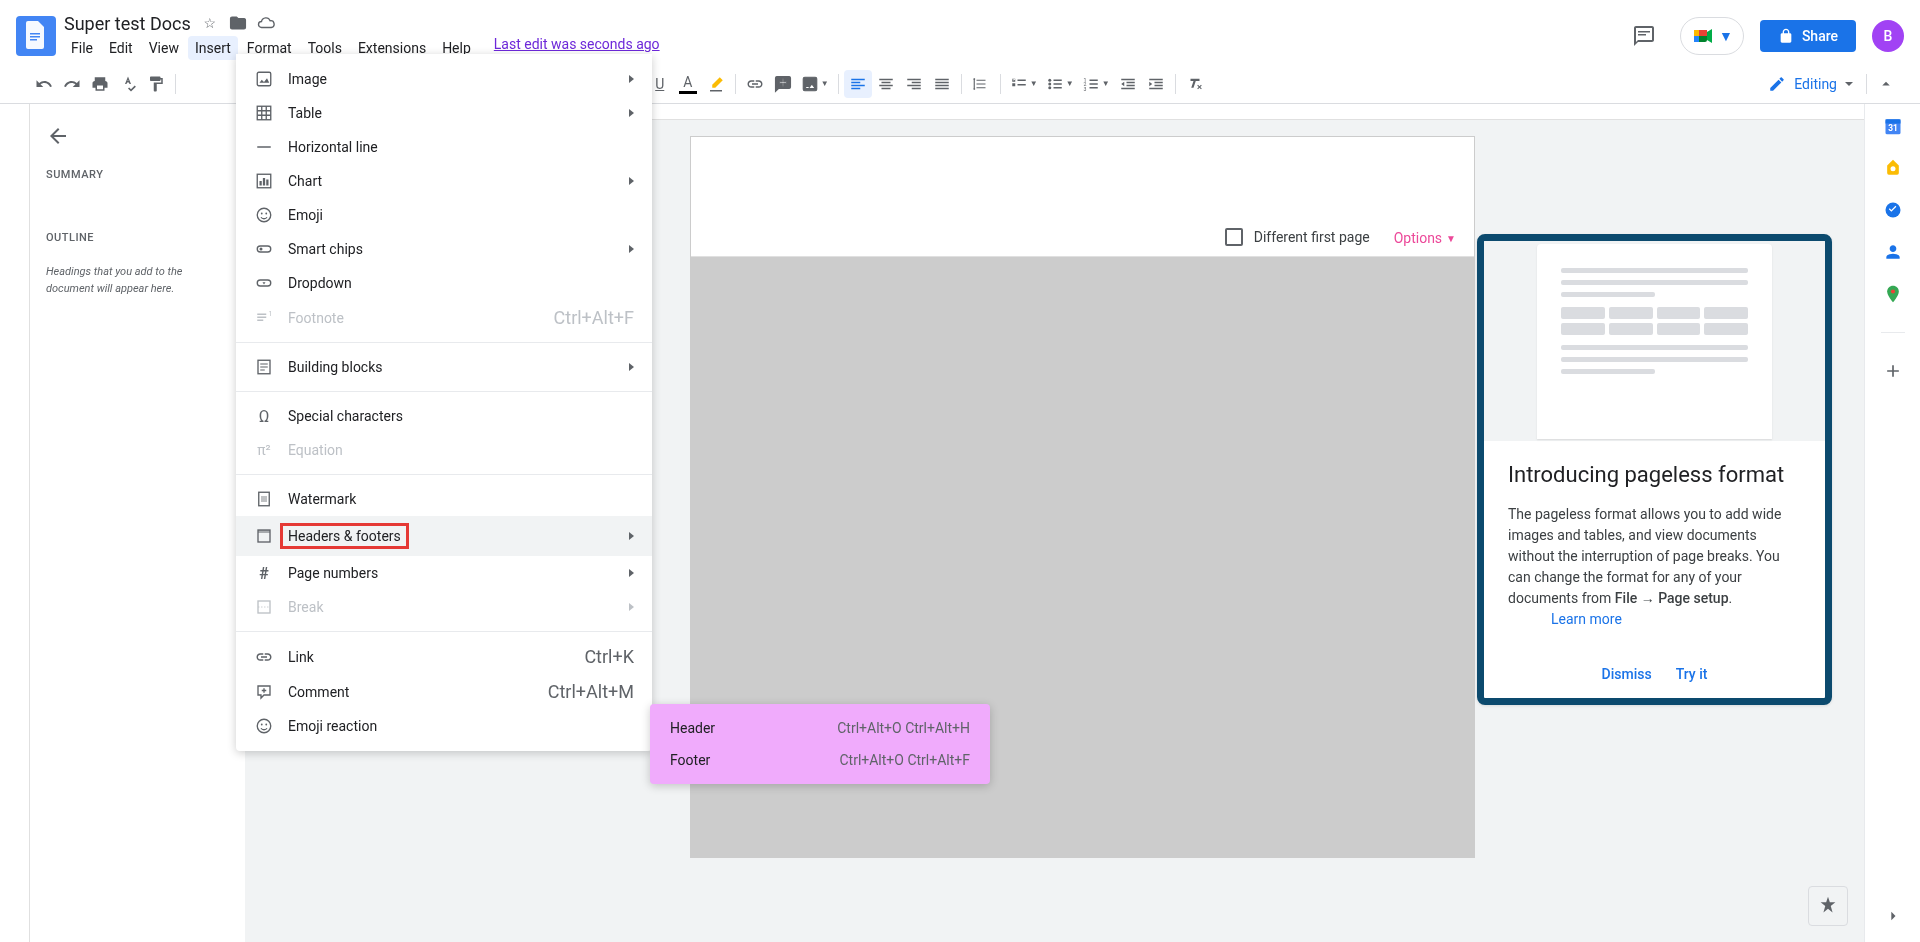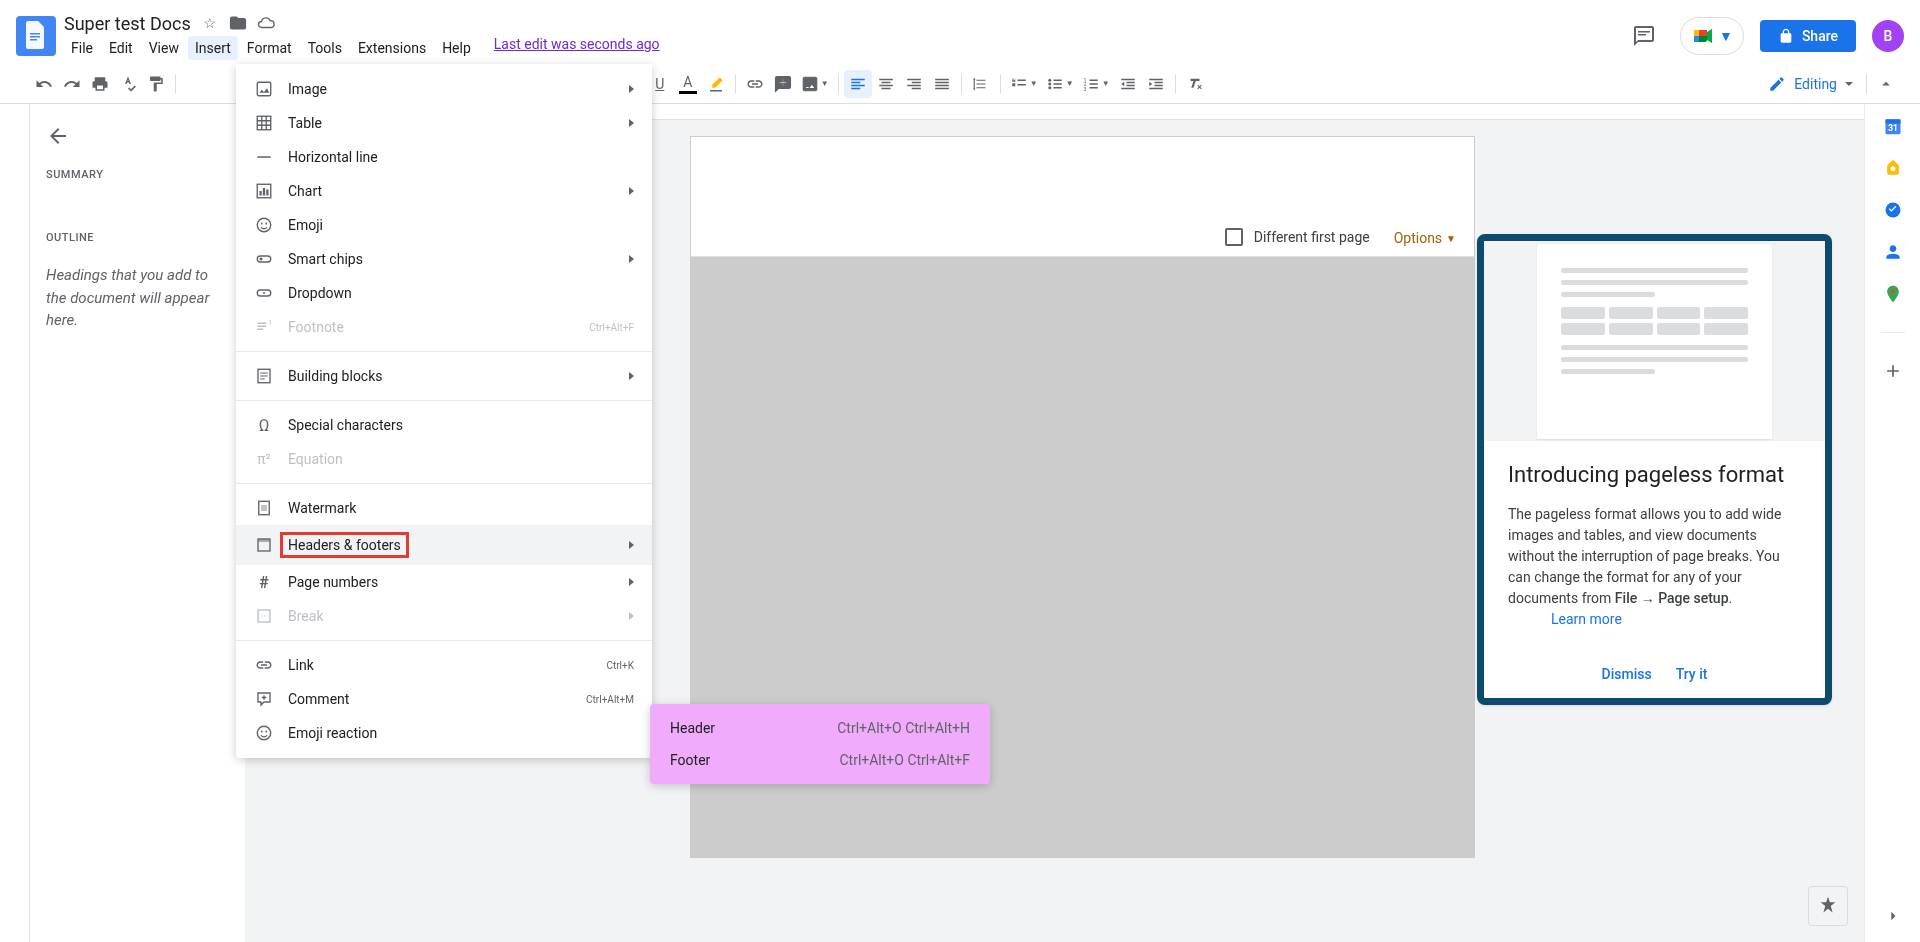--- a/index.html
+++ b/index.html
@@ -36,28 +36,28 @@
   .editing-btn { display: flex; align-items: center; gap: 8px; border-radius: 4px; padding: 4px 24px 4px 10px; color: #1a73e8; position: relative; }
   .editing-btn::after { content: ''; position: absolute; right: 8px; top: 50%; width: 0; height: 0; border-left: 4px solid transparent; border-right: 4px solid transparent; border-top: 4px solid #5f6368; transform: translateY(-50%); }
   .tb-spacer { flex: 1; }
   
   
   .main { display: flex; height: calc(942px - 104px); position: relative; }
   .ruler-v { width: 30px; background: #fff; border-right: 1px solid #e0e0e0; }
   .outline-panel { width: 215px; padding: 20px 16px; background: #fff; }
   .outline-back { width: 24px; height: 24px; color: #5f6368; margin-bottom: 20px; }
   .outline-heading { font-size: 11px; font-weight: 500; color: #5f6368; letter-spacing: 0.5px; margin-bottom: 20px; }
-  .outline-empty { font-size: 15px; color: #5f6368; font-style: italic; line-height: 1.5; }
+  .outline-empty { font-size: 11px; color: #5f6368; font-style: italic; line-height: 1.5; }
   .canvas { flex: 1; background: #f1f3f4; position: relative; padding-top: 16px; }
   .ruler-h { height: 16px; background: #fff; position: absolute; top: 0; left: 0; right: 0; border-bottom: 1px solid #e0e0e0; }
   .page { background: #fff; width: 785px; margin: 16px auto 0; border: 1px solid #ccc; position: relative; }
   .page-header-area { height: 120px; border-bottom: 1px solid #e0e0e0; background: #fff; display: flex; justify-content: flex-end; align-items: flex-end; padding: 10px 18px; gap: 24px; }
   .diff-first { display: flex; align-items: center; gap: 11px; color: #3c4043; font-size: 14px; justify-content: space-between; }
   .checkbox { width: 18px; height: 18px; border: 2px solid #5f6368; border-radius: 2px; }
-  .options-link { color: #a16207; font-size: 14px; display: flex; align-items: center; gap: 4px; }
+  .options-link { color: #ec4899; font-size: 14px; display: flex; align-items: center; gap: 4px; }
   .page-body { height: 600px; background: #ccc; }
   
   
   .popup-card { position: absolute; right: 88px; top: 130px; width: 355px; background: #fff; border: 7px solid #0c4a6e; border-radius: 8px; box-shadow: 0 1px 3px rgba(0,0,0,0.1); overflow: hidden; }
   .popup-preview { height: 200px; background: #f1f3f4; display: flex; align-items: center; justify-content: center; }
   .popup-preview-inner { width: 235px; height: 195px; background: #fff; border-radius: 4px 4px 0 0; padding: 24px; box-shadow: 0 1px 2px rgba(0,0,0,0.1); }
   .pv-line { height: 5px; background: #dadce0; border-radius: 2px; margin-bottom: 7px; }
   .pv-line.short { width: 50%; }
   .pv-table { display: grid; grid-template-columns: repeat(4,1fr); gap: 4px; margin: 10px 0; }
   .pv-cell { height: 12px; background: #dadce0; border-radius: 2px; }
@@ -68,28 +68,28 @@
   .popup-link { color: #1a73e8; margin-left: 43px; }
   .popup-actions { display: flex; justify-content: center; gap: 24px; padding: 16px 24px; }
   .popup-action { color: #1a73e8; font-weight: 500; }
   
   
   .side-rail { position: absolute; right: 0; top: 104px; width: 56px; height: calc(942px - 104px); background: #fff; border-left: 1px solid #e8eaed; display: flex; flex-direction: column; align-items: center; padding-top: 12px; gap: 22px; }
   .rail-icon { width: 20px; height: 20px; display: flex; align-items: center; justify-content: center; }
   .rail-arrow { margin-top: auto; margin-bottom: 16px; color: #5f6368; }
   
   
-  .dropdown { position: absolute; left: 236px; top: 64px; width: 416px; background: #fff; box-shadow: 0 2px 10px rgba(0,0,0,0.2); border-radius: 0 0 4px 4px; padding: 8px 0; z-index: 100; max-height: 880px; overflow: hidden; }
+  .dropdown { position: absolute; left: 236px; top: 54px; width: 416px; background: #fff; box-shadow: 0 2px 10px rgba(0,0,0,0.2); border-radius: 0 0 4px 4px; padding: 8px 0; z-index: 100; max-height: 880px; overflow: hidden; }
   .dd-item { display: flex; align-items: center; padding: 7px 18px; cursor: pointer; position: relative; }
   .dd-item:hover, .dd-item.hover { background: #f1f3f4; }
   .dd-item.disabled { color: #bdc1c6; }
   .dd-icon { width: 20px; height: 20px; margin-right: 14px; color: #5f6368; display: flex; align-items: center; justify-content: center; flex-shrink: 0; }
   .dd-item.disabled .dd-icon { color: #bdc1c6; }
   .dd-label { flex: 1; font-size: 14px; }
-  .dd-shortcut { font-size: 10px; color: #5f6368; text-align: right; }
+  .dd-shortcut { font-size: 18px; color: #5f6368; text-align: right; }
   .dd-item.disabled .dd-shortcut { color: #bdc1c6; }
   .dd-arrow { width: 0; height: 0; border-top: 4px solid transparent; border-bottom: 4px solid transparent; border-left: 5px solid #5f6368; margin-left: 10px; }
   .dd-item.disabled .dd-arrow { border-left-color: #bdc1c6; }
   .dd-sep { height: 1px; background: #e8eaed; margin: 7px 0; }
   .highlight-box { border: 3px solid #e53935; display: inline-block; padding: 2px 5px; margin-left: -8px; }
   
   
   .submenu { position: absolute; left: 650px; top: 704px; width: 340px; background: #f0abfc; box-shadow: 0 2px 10px rgba(0,0,0,0.2); border-radius: 4px; padding: 8px 0; z-index: 101; }
   .sm-item { display: flex; align-items: center; padding: 8px 20px; cursor: pointer; }
   .sm-label { flex: 1; font-size: 14px; }

